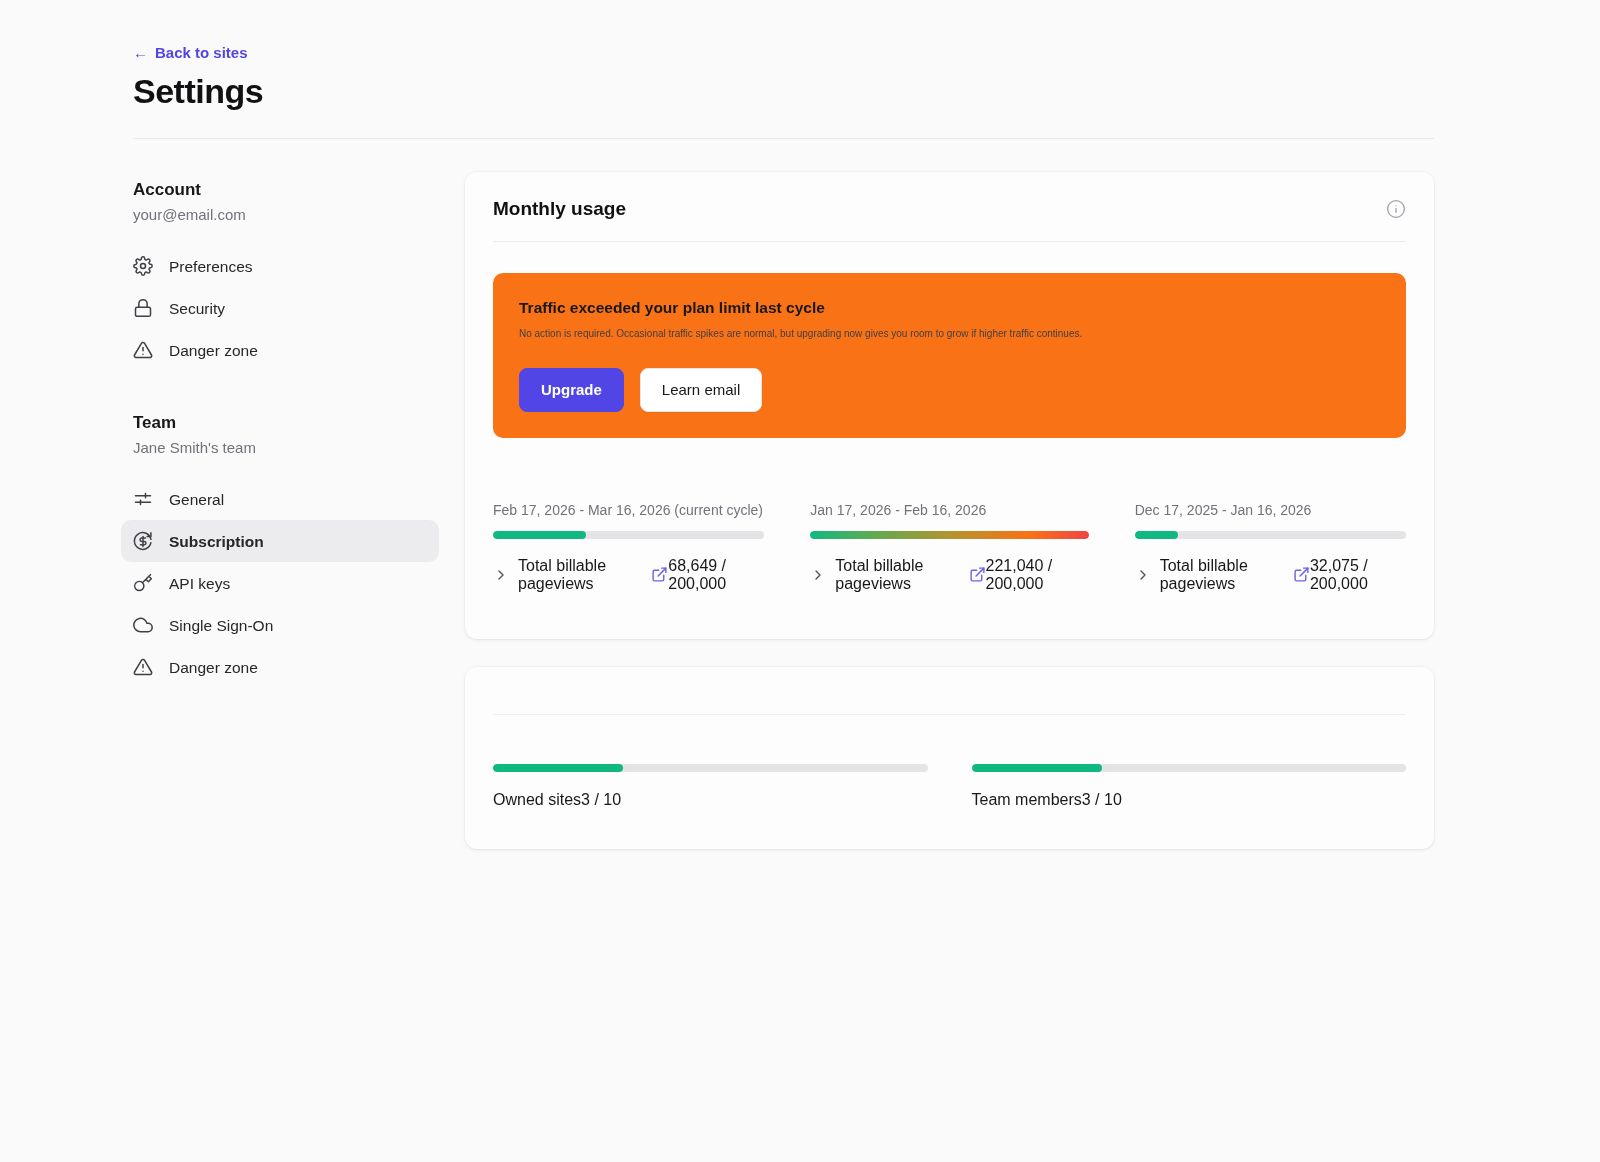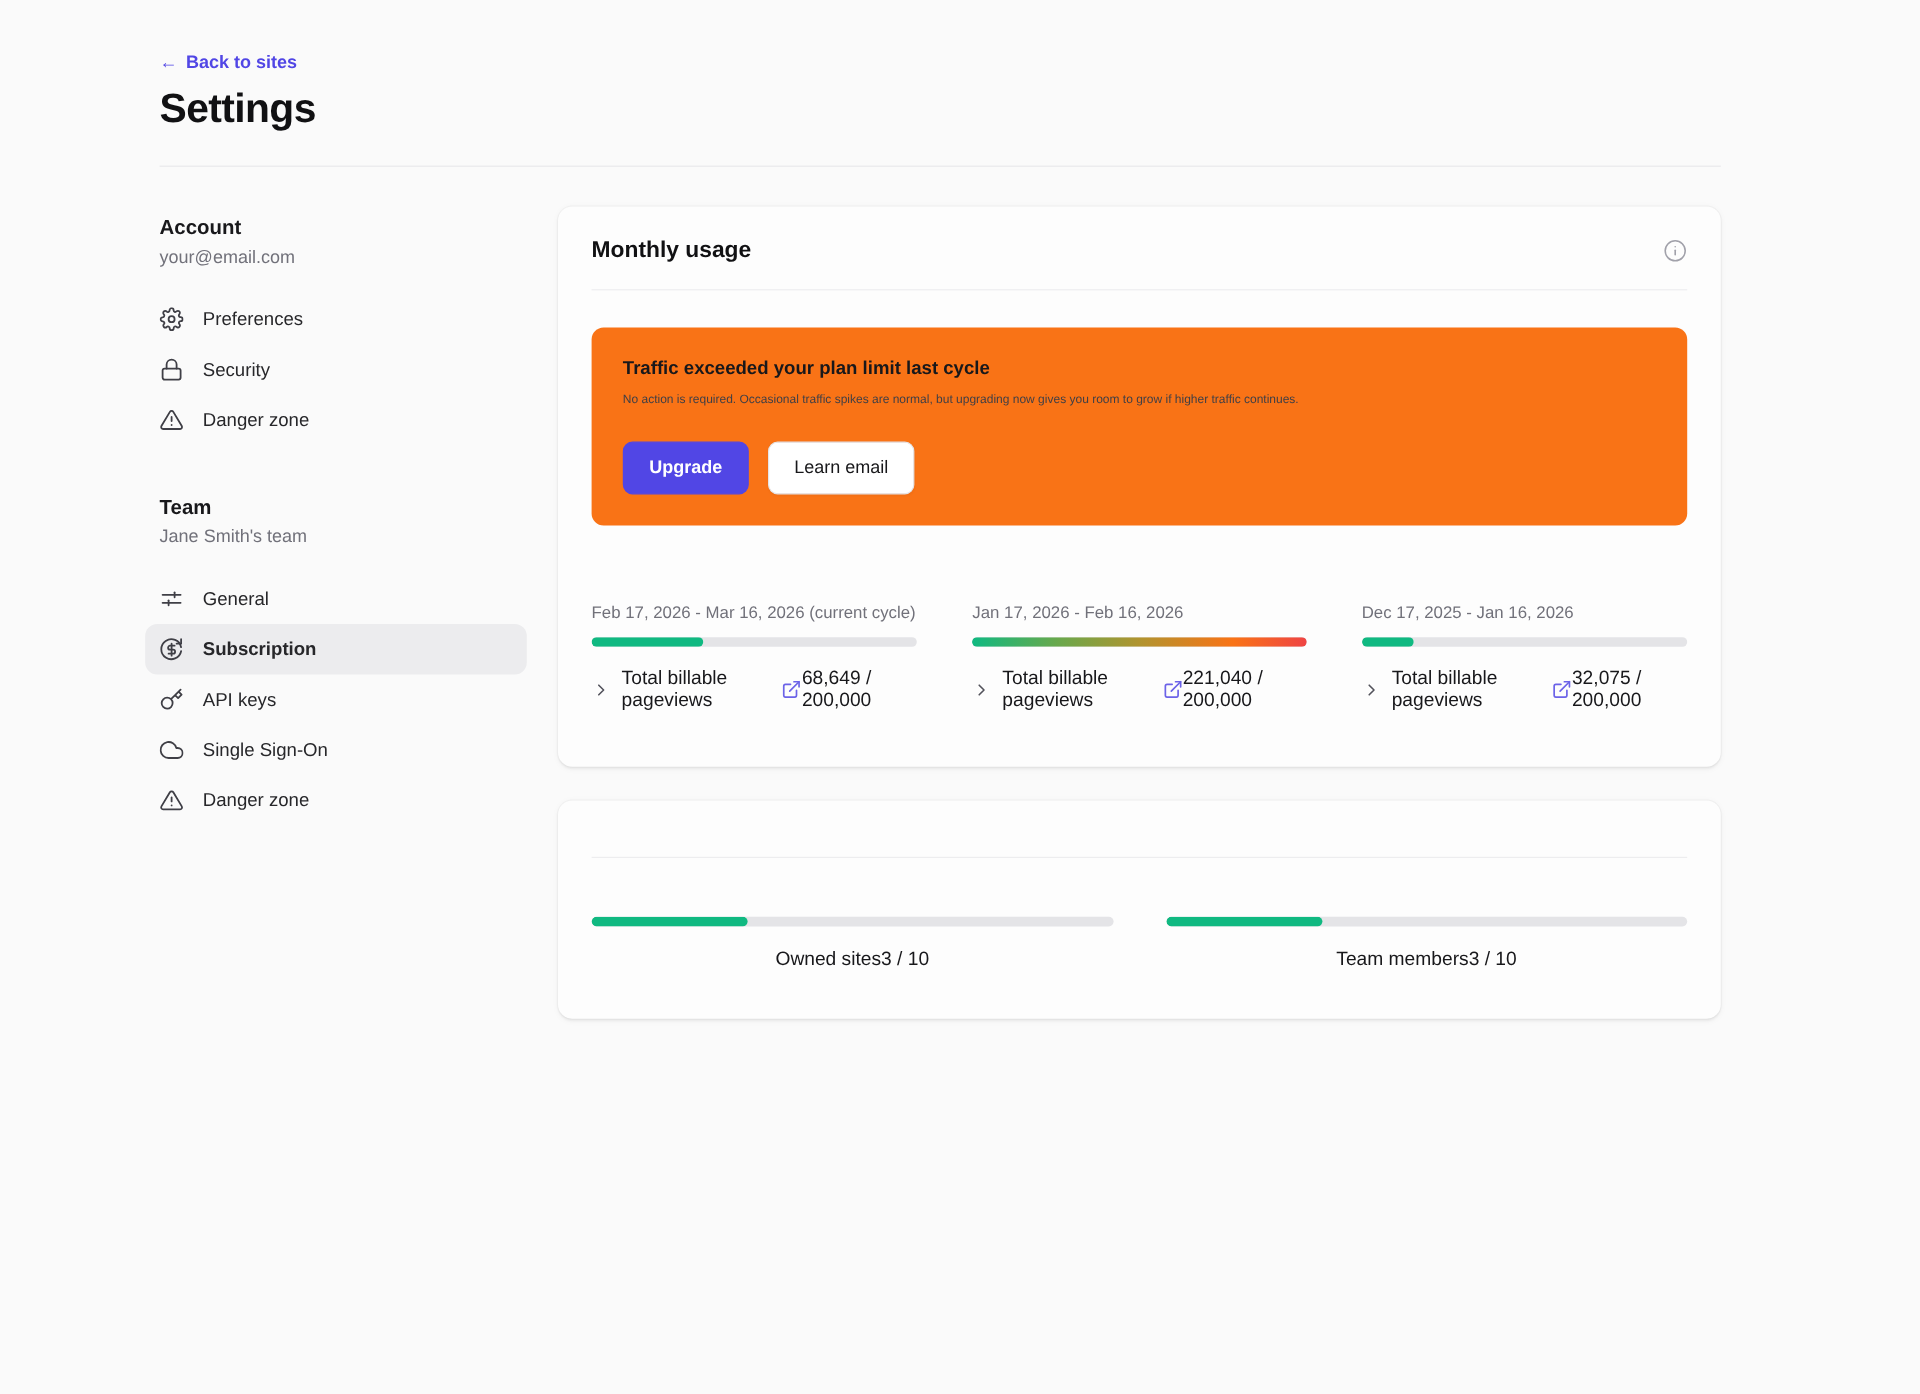--- a/index.html
+++ b/index.html
@@ -73,21 +73,21 @@
   .cycle-left { display:flex; align-items:center; gap:9px; cursor:pointer; }
   .chev { width:16px; height:16px; color:#52525b; display:flex; }
   .cycle-label { font-size:16px; color:#18181b; }
   .ext-link { width:17px; height:17px; color:#6c63e8; display:flex; cursor:pointer; }
   .cycle-value { font-size:16px; color:#18181b; }
 
   
   .card.site-team { padding-bottom:40px; }
   .meters-row { display:flex; gap:44px; margin-top:36px; }
   .meter-col { flex:1; min-width:0; }
-  .meter-label-row { display:flex; justify-content:center; margin-top:19px; }
+  .meter-label-row { display:flex; justify-content:flex-start; margin-top:19px; }
   .meter-label { font-size:16px; color:#18181b; }
   .meter-value { font-size:16px; color:#18181b; }
   svg { display:block; }
 </style>
 </head>
 <body>
 
 <div class="page">
 
   

